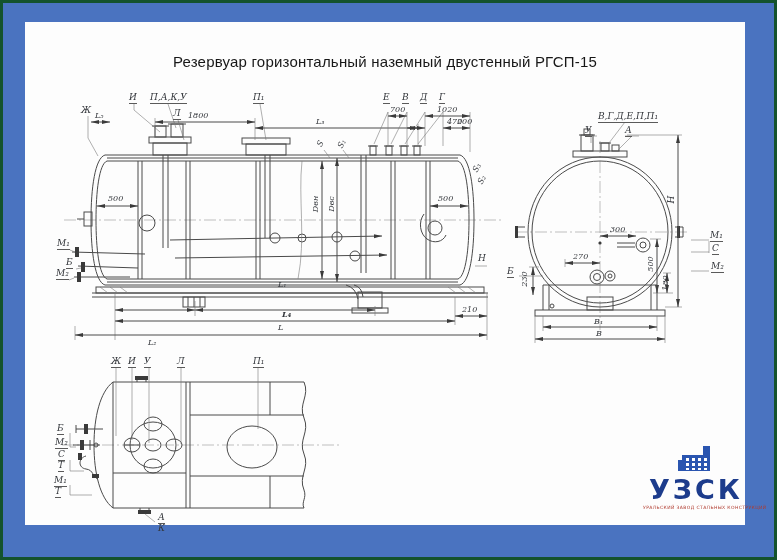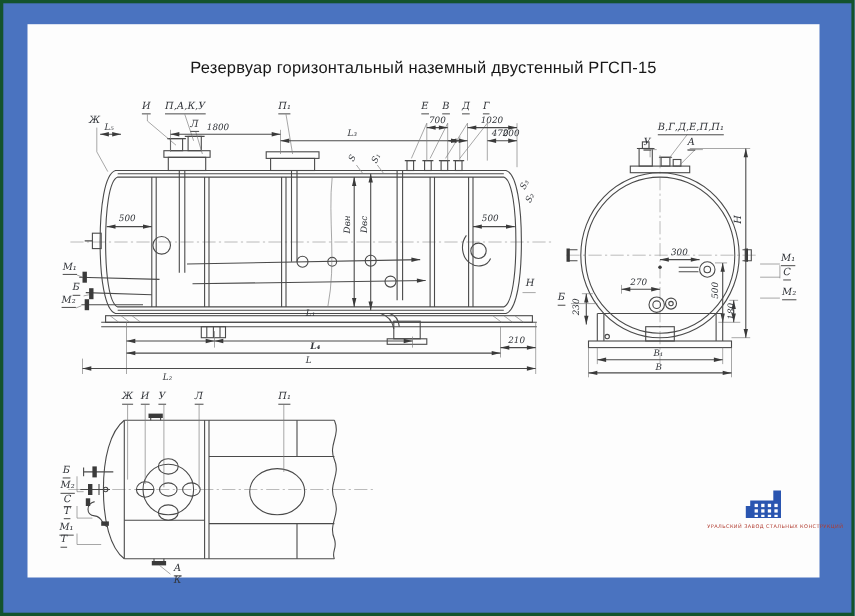--- a/index.html
+++ b/index.html
@@ -313,17 +313,18 @@
           <rect x="12" y="20" width="3" height="3"></rect>
             <rect x="18" y="20" width="3" height="3"></rect>
             <rect x="24" y="20" width="3" height="3"></rect>
             <rect x="30" y="20" width="3" height="3"></rect>
           <rect x="12" y="25" width="3" height="2"></rect>
             <rect x="18" y="25" width="3" height="2"></rect>
             <rect x="24" y="25" width="3" height="2"></rect>
             <rect x="30" y="25" width="3" height="2"></rect>
         </g>
       </svg>
+      <div class="nm">УЗСК</div>
       <div class="sb">УРАЛЬСКИЙ ЗАВОД СТАЛЬНЫХ КОНСТРУКЦИЙ</div>
     </div>
 
   </div>
 </div>
 
 </body></html>

